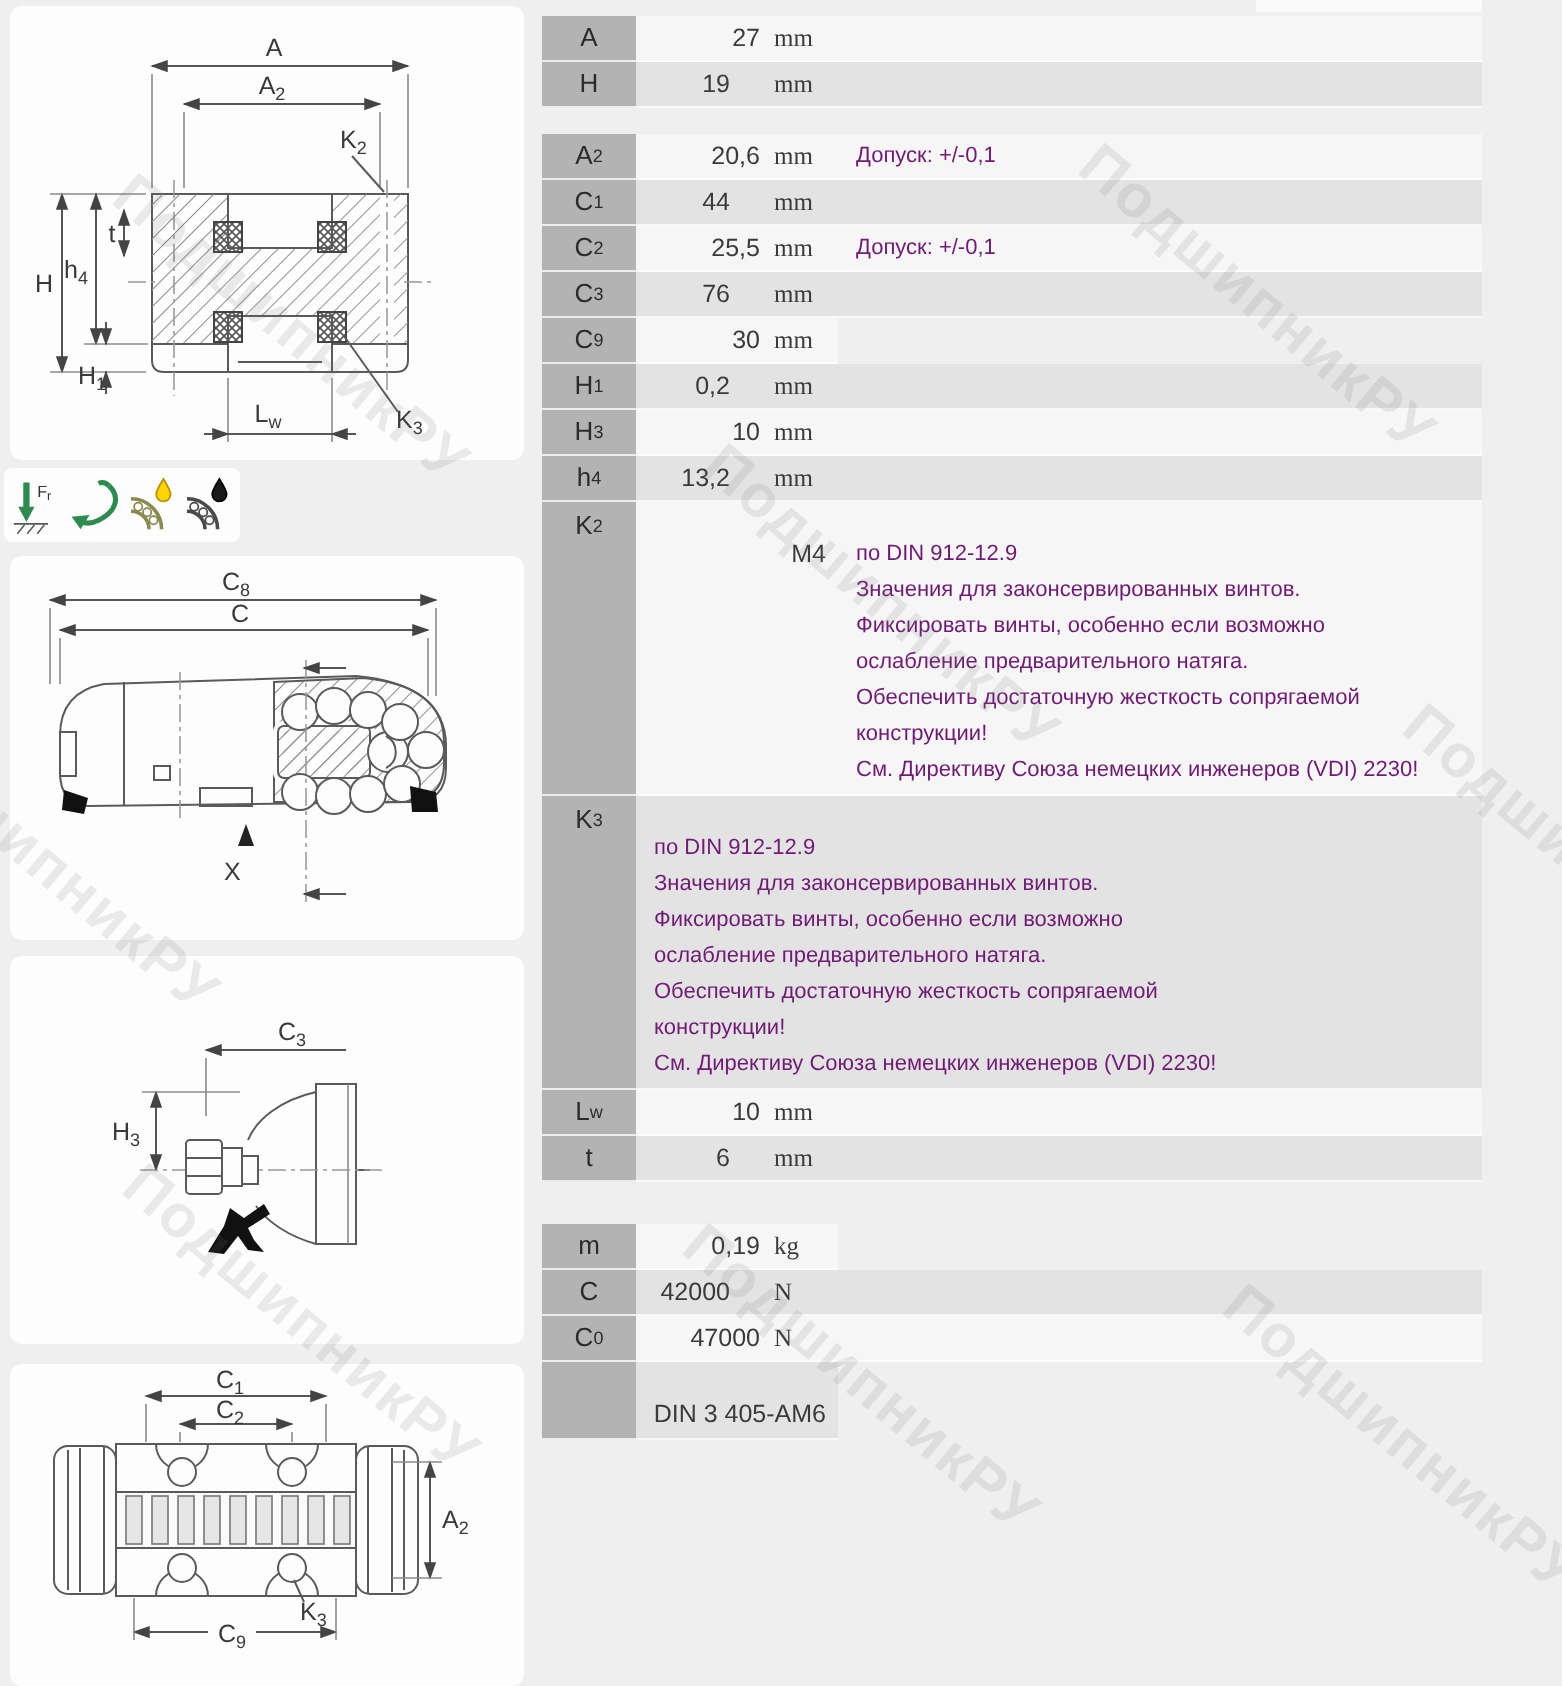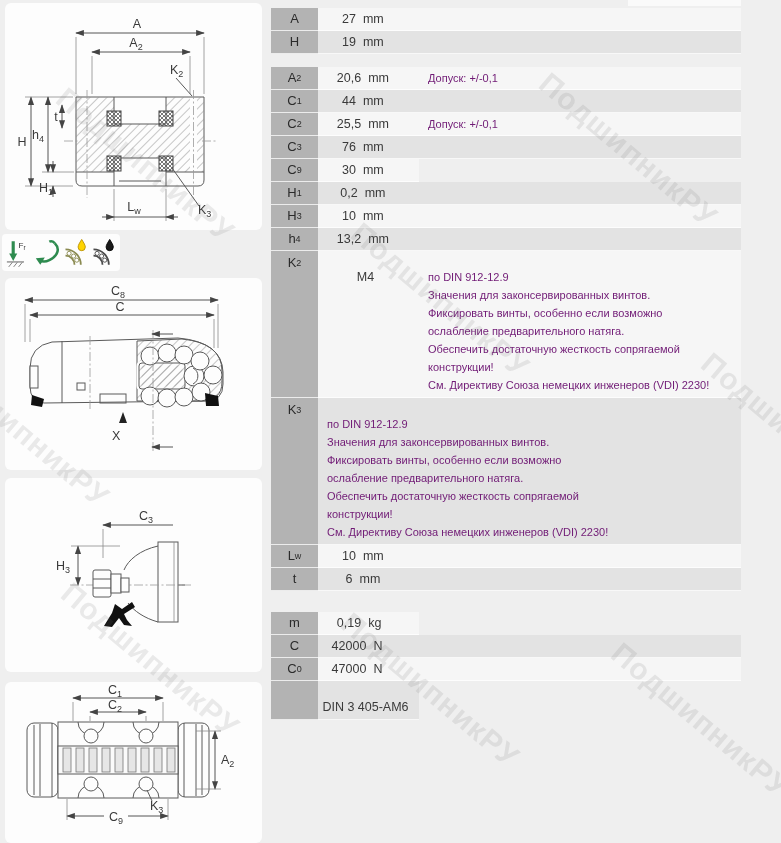--- a/index.html
+++ b/index.html
@@ -15,26 +15,26 @@
       color:rgba(110,110,110,0.14);pointer-events:none;z-index:6;}
 
   
   .spec{position:absolute;left:271px;top:0;width:470px;padding-top:8px;z-index:2;}
   .tsection{margin-bottom:13px;}
   .tsection:nth-child(2){margin-bottom:21px;}
   .trow{display:flex;align-items:stretch;min-height:23px;}
   .trow>div{border-bottom:1px solid rgba(255,255,255,0.75);box-sizing:border-box;}
   .cl{width:47px;background:#b3b3b3;color:#2b2b2b;display:flex;justify-content:center;
       align-items:center;font-size:13px;line-height:22px;}
-  .cv{width:101px;display:flex;justify-content:center;padding-right:6px;
+  .cv{width:101px;display:flex;justify-content:flex-end;padding-right:6px;
       font-size:12.5px;color:#3a3a3a;line-height:22px;align-items:flex-start;}
-  .unit{min-width:26px;margin-left:7px;text-align:left;}
+  .unit{min-width:26px;margin-left:7px;text-align:left;font-family:Liberation Serif, serif;}
   .cd{flex:1;padding-left:9px;font-size:11px;color:#701a75;line-height:22px;white-space:pre-line;}
   .light .cv,.light .cd{background:#f6f6f6;}
-  .dark .cv,.dark .cd{background:#e3e3e3;}
+  .dark .cv,.dark .cd{background:#e3e3e3;gap:15px;}
   .multi .cl{align-items:flex-start;padding-top:3px;padding-bottom:3px;line-height:18px;}
   .multi .cv,.multi .cd{line-height:18px;padding-top:17px;padding-bottom:3px;}
   sub{font-size:9px;}
 
   
   .ln{stroke:#5a5a5a;stroke-width:1;fill:none;}
   .lnw{stroke:#5a5a5a;stroke-width:1;fill:#fdfdfd;}
   .ext{stroke:#8a8a8a;stroke-width:0.8;fill:none;}
   .cl-line{stroke:#999;stroke-width:0.8;fill:none;stroke-dasharray:9 2.5 2 2.5;}
   .dim{stroke:#555;stroke-width:1;fill:none;marker-start:url(#arr);marker-end:url(#arr);}

